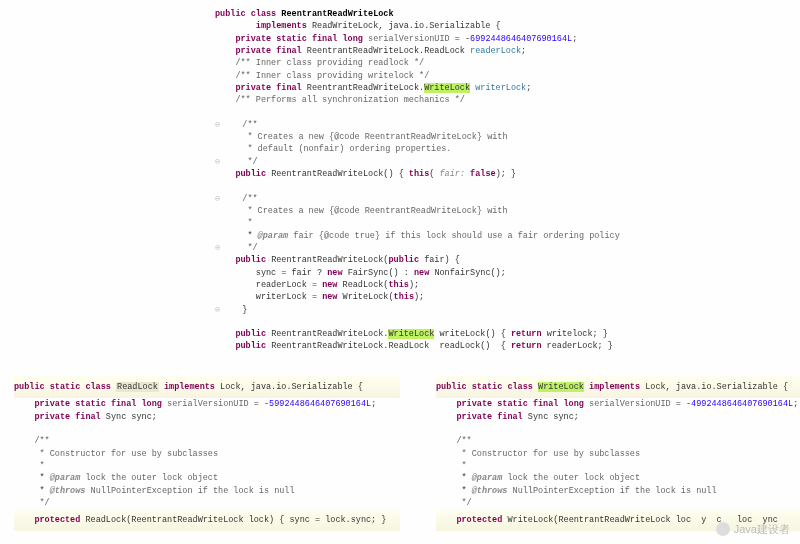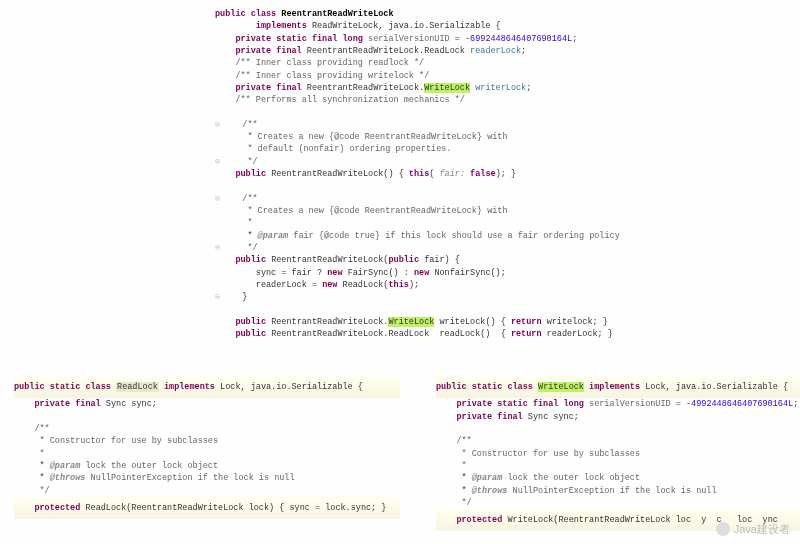--- a/index.html
+++ b/index.html
@@ -78,28 +78,30 @@
 <div class="line">    <span class="kw">public</span> <span>ReentrantReadWriteLock</span><span>() {</span> <span class="kw">this</span><span>(</span> <span class="cm">fair:</span> <span class="kw">false</span><span>); }</span></div>
 <div class="line"> </div>
 <div class="line"><span class="gut">⊖</span>   <span class="jd">/**</span></div>
 <div class="line"><span class="gut"> </span>   <span class="jd"> * Creates a new {@code ReentrantReadWriteLock} with</span></div>
 <div class="line"><span class="gut"> </span>   <span class="jd"> *</span></div>
 <div class="line"><span class="gut"> </span>    * <span class="tag">@param</span><span class="jd"> fair {@code true} if this lock should use a fair ordering policy</span></div>
 <div class="line"><span class="gut">⊖</span>   <span class="jd"> */</span></div>
 <div class="line">    <span class="kw">public</span> <span>ReentrantReadWriteLock</span><span>(</span><span class="kw">public</span> <span>fair) {</span></div>
 <div class="line">        <span>sync = fair ?</span> <span class="kw">new</span> <span>FairSync() :</span> <span class="kw">new</span> <span>NonfairSync();</span></div>
 <div class="line">        <span>readerLock =</span> <span class="kw">new</span> <span>ReadLock(</span><span class="kw">this</span><span>);</span></div>
+<div class="line">        <span>writerLock =</span> <span class="kw">new</span> <span>WriteLock(</span><span class="kw">this</span><span>);</span></div>
 <div class="line"><span class="gut">⊖</span>   <span>}</span></div>
 <div class="line"> </div>
 <div class="line">    <span class="kw">public</span> <span>ReentrantReadWriteLock.</span><span class="hl-ref">WriteLock</span> <span>writeLock() {</span> <span class="kw">return</span> <span>writelock; }</span></div>
 <div class="line">    <span class="kw">public</span> <span>ReentrantReadWriteLock.ReadLock  readLock()  {</span> <span class="kw">return</span> <span>readerLock; }</span></div>
 </div>
 
 <div class="bottom-left">
 <div class="line decl-line"><span class="kw">public static class</span> <span class="hl">ReadLock</span> <span class="kw">implements</span> <span>Lock, java.io.Serializable {</span></div>
+<div class="line">    <span class="kw">private static final long</span> <span class="jd">serialVersionUID</span> <span>= -</span><span class="num">5992448646407690164L</span><span>;</span></div>
 <div class="line">    <span class="kw">private final</span> <span>Sync sync;</span></div>
 <div class="line"> </div>
 <div class="line">    <span class="jd">/**</span></div>
 <div class="line">    <span class="jd"> * Constructor for use by subclasses</span></div>
 <div class="line">    <span class="jd"> *</span></div>
 <div class="line">     * <span class="tag">@param</span><span class="jd"> lock the outer lock object</span></div>
 <div class="line">     * <span class="tag">@throws</span><span class="jd"> NullPointerException if the lock is null</span></div>
 <div class="line">    <span class="jd"> */</span></div>
 <div class="line decl-line">    <span class="kw">protected</span> <span>ReadLock(ReentrantReadWriteLock lock) { sync = lock.sync; }</span></div>
 </div>

